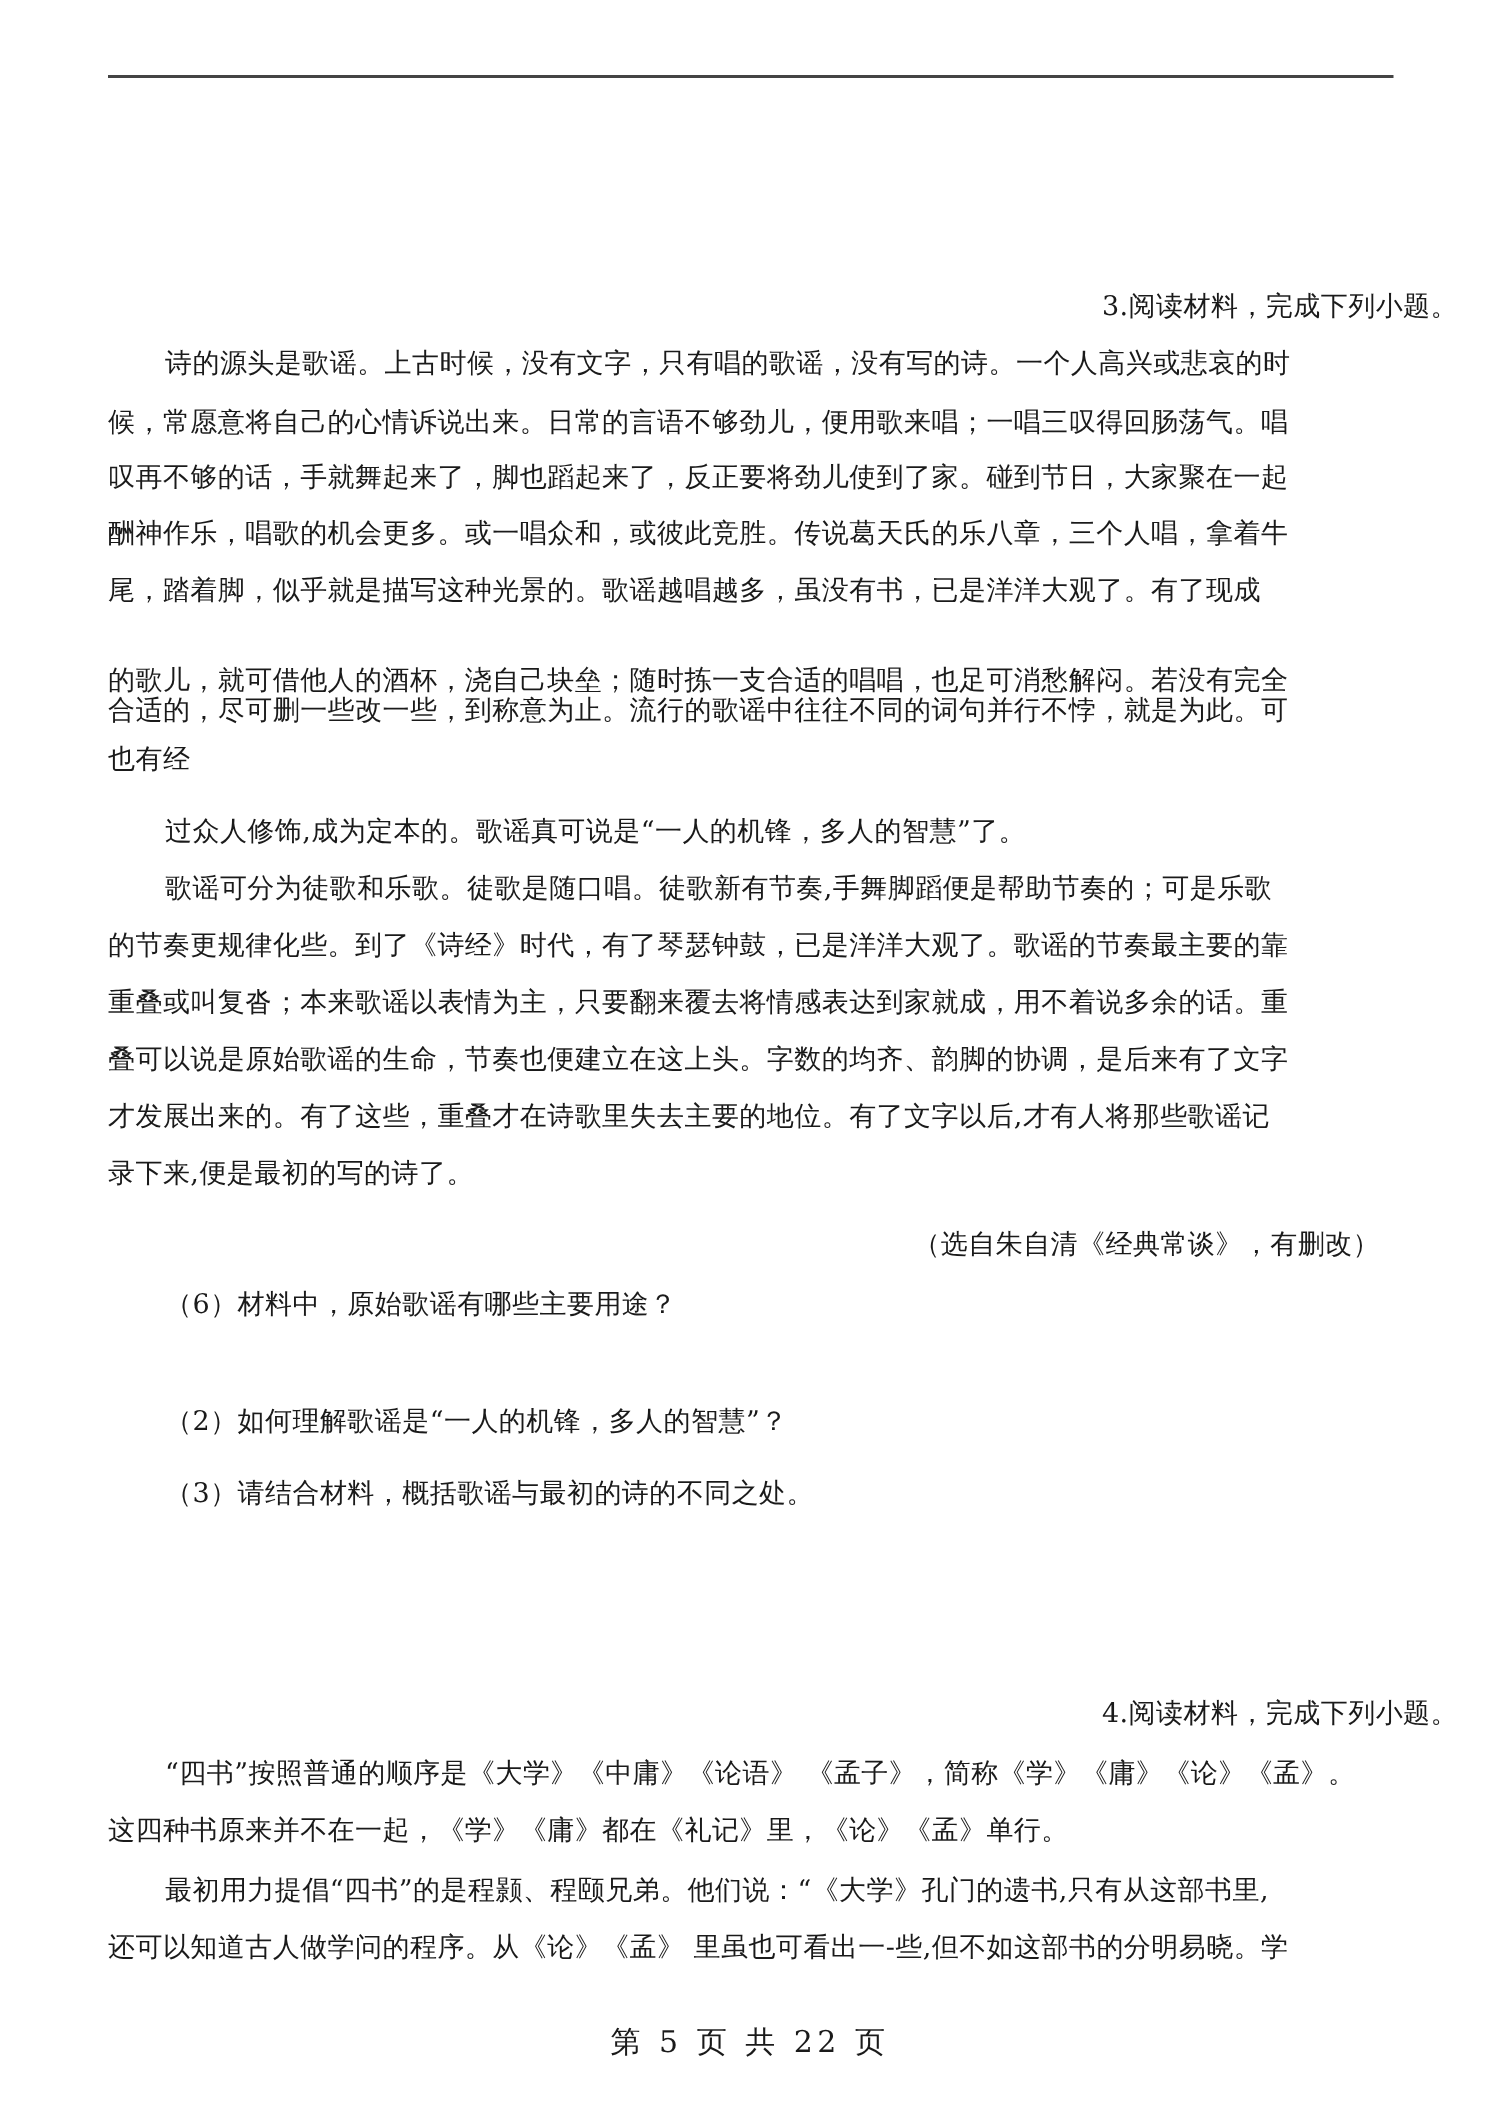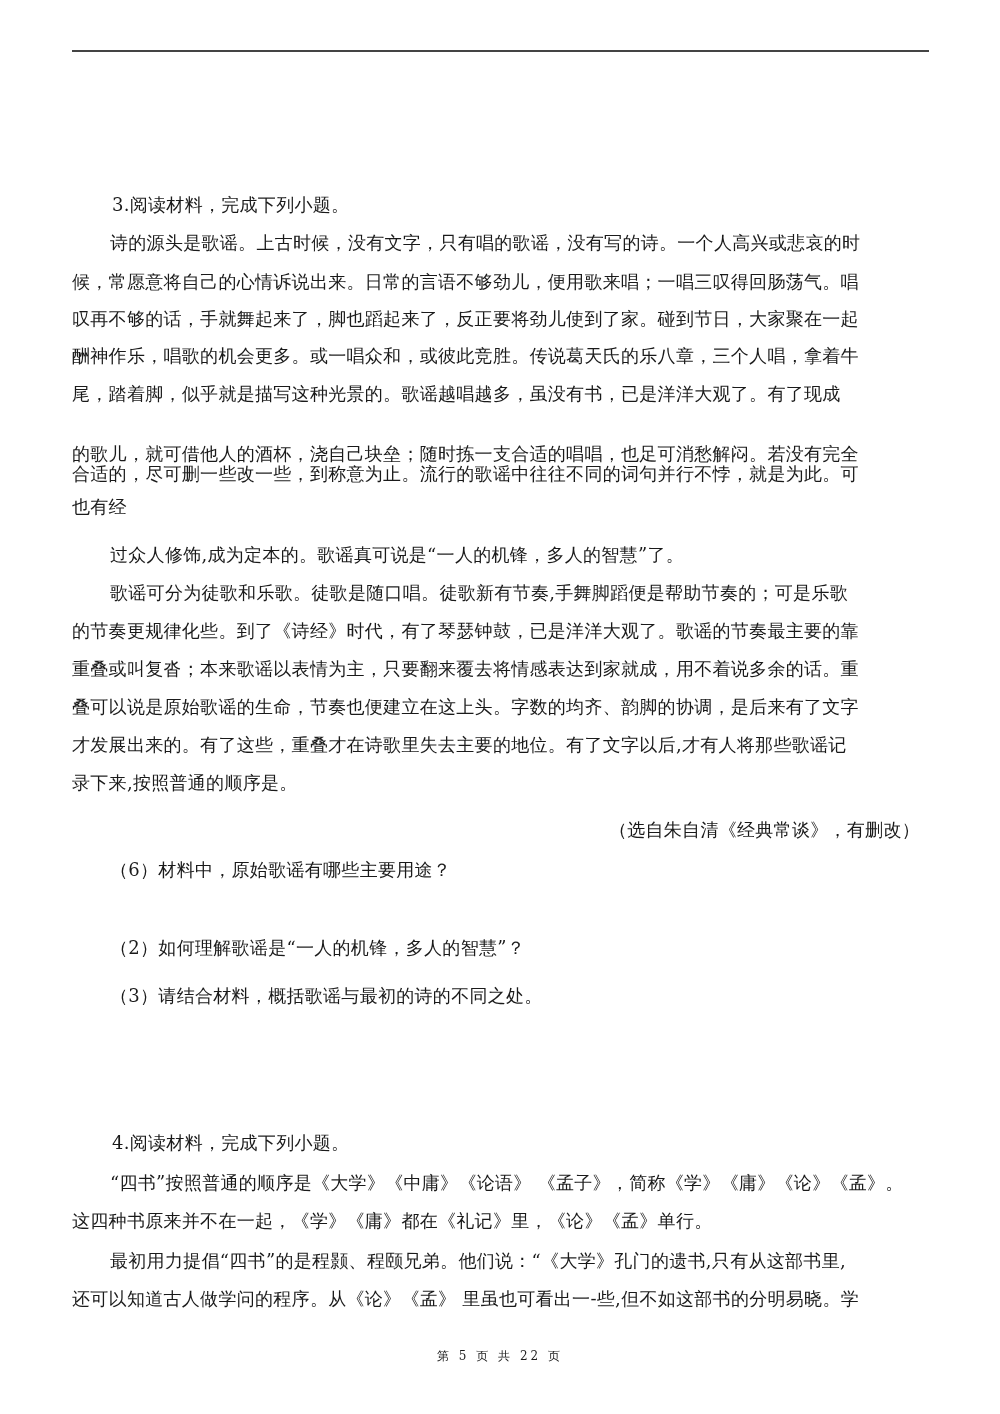--- a/index.html
+++ b/index.html
@@ -7,23 +7,23 @@
     width: 1000px; height: 1414px; background: #ffffff; position: relative; overflow: hidden;
     font-family: "DejaVu Serif", "Liberation Serif", serif;
     color: #1a1a1a;
   }
   .rule { position: absolute; left: 72px; top: 50px; width: 857px; height: 2px; background: #444; }
   .line {
     position: absolute; left: 72px; width: 860px; font-size: 18px; line-height: 24px; white-space: nowrap;
     letter-spacing: 0.3px;
   }
   .ind { left: 110px; }
-  .q { left: 112px; }
+  .q { left: 112px; text-align: right; }
   .right { left: auto; right: 80px; width: auto; }
-  .footer { position: absolute; top: 1348px; left: 0; width: 1000px; text-align: center; font-size: 12px; letter-spacing: 3px; }
+  .footer { position: absolute; top: 1348px; left: 0; width: 1000px; text-align: center; font-size: 20px; letter-spacing: 3px; }
 </style>
 </head>
 <body>
 
 <div class="rule"></div>
 
 <div class="line q" style="top:193px">3.阅读材料，完成下列小题。</div>
 <div class="line ind" style="top:231px">诗的源头是歌谣。上古时候，没有文字，只有唱的歌谣，没有写的诗。一个人高兴或悲哀的时</div>
 <div class="line" style="top:270px">候，常愿意将自己的心情诉说出来。日常的言语不够劲儿，便用歌来唱；一唱三叹得回肠荡气。唱</div>
 <div class="line" style="top:307px">叹再不够的话，手就舞起来了，脚也蹈起来了，反正要将劲儿使到了家。碰到节日，大家聚在一起</div>
@@ -31,21 +31,21 @@
 <div class="line" style="top:382px">尾，踏着脚，似乎就是描写这种光景的。歌谣越唱越多，虽没有书，已是洋洋大观了。有了现成</div>
 <div class="line" style="top:442px">的歌儿，就可借他人的酒杯，浇自己块垒；随时拣一支合适的唱唱，也足可消愁解闷。若没有完全</div>
 <div class="line" style="top:462px">合适的，尽可删一些改一些，到称意为止。流行的歌谣中往往不同的词句并行不悖，就是为此。可</div>
 <div class="line" style="top:495px">也有经</div>
 <div class="line ind" style="top:543px">过众人修饰,成为定本的。歌谣真可说是“一人的机锋，多人的智慧”了。</div>
 <div class="line ind" style="top:581px">歌谣可分为徒歌和乐歌。徒歌是随口唱。徒歌新有节奏,手舞脚蹈便是帮助节奏的；可是乐歌</div>
 <div class="line" style="top:619px">的节奏更规律化些。到了《诗经》时代，有了琴瑟钟鼓，已是洋洋大观了。歌谣的节奏最主要的靠</div>
 <div class="line" style="top:657px">重叠或叫复沓；本来歌谣以表情为主，只要翻来覆去将情感表达到家就成，用不着说多余的话。重</div>
 <div class="line" style="top:695px">叠可以说是原始歌谣的生命，节奏也便建立在这上头。字数的均齐、韵脚的协调，是后来有了文字</div>
 <div class="line" style="top:733px">才发展出来的。有了这些，重叠才在诗歌里失去主要的地位。有了文字以后,才有人将那些歌谣记</div>
-<div class="line" style="top:771px">录下来,按照普通的顺序是。</div>
+<div class="line" style="top:771px">录下来,便是最初的写的诗了。</div>
 <div class="line right" style="top:818px">（选自朱自清《经典常谈》，有删改）</div>
 
 <div class="line ind" style="top:858px">（6）材料中，原始歌谣有哪些主要用途？</div>
 <div class="line ind" style="top:936px">（2）如何理解歌谣是“一人的机锋，多人的智慧”？</div>
 <div class="line ind" style="top:984px">（3）请结合材料，概括歌谣与最初的诗的不同之处。</div>
 
 <div class="line q" style="top:1131px">4.阅读材料，完成下列小题。</div>
 <div class="line ind" style="top:1171px">“四书”按照普通的顺序是《大学》《中庸》《论语》 《孟子》，简称《学》《庸》《论》《孟》。</div>
 <div class="line" style="top:1209px">这四种书原来并不在一起，《学》《庸》都在《礼记》里，《论》《孟》单行。</div>
 <div class="line ind" style="top:1249px">最初用力提倡“四书”的是程颢、程颐兄弟。他们说：“《大学》孔门的遗书,只有从这部书里,</div>

